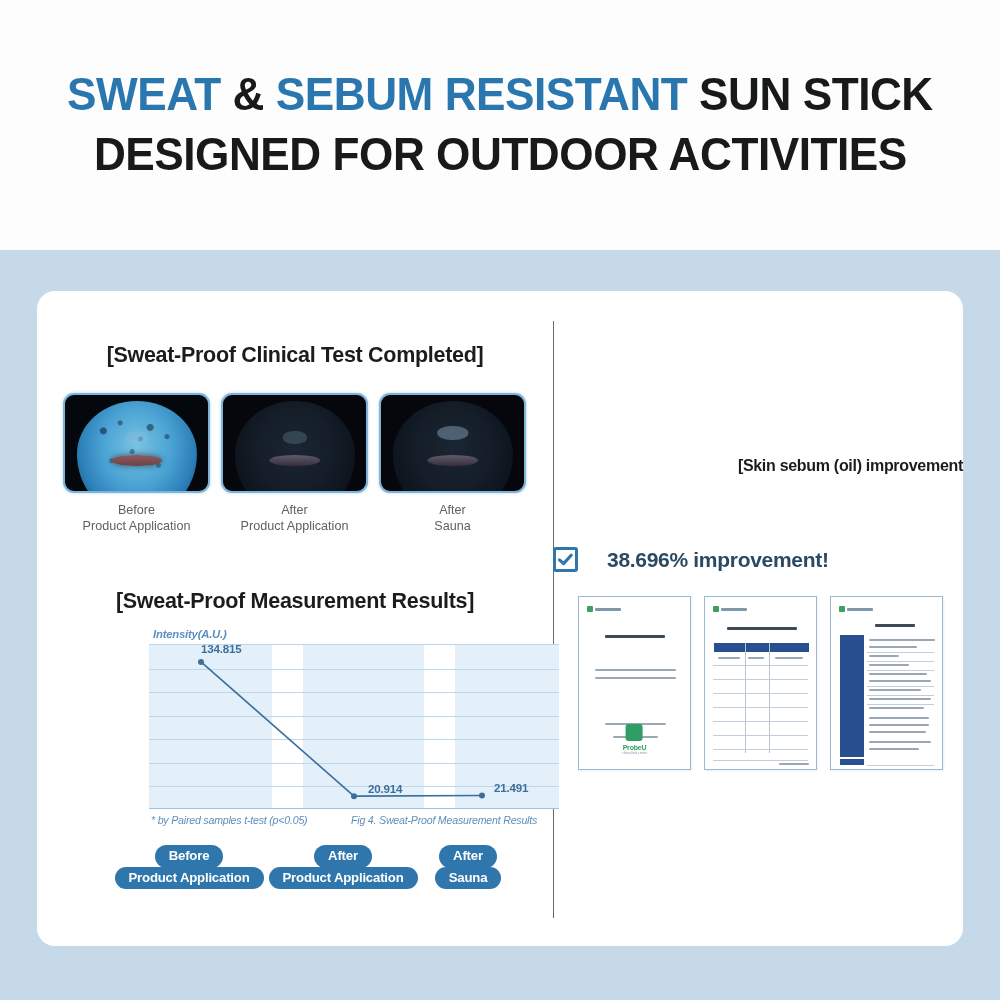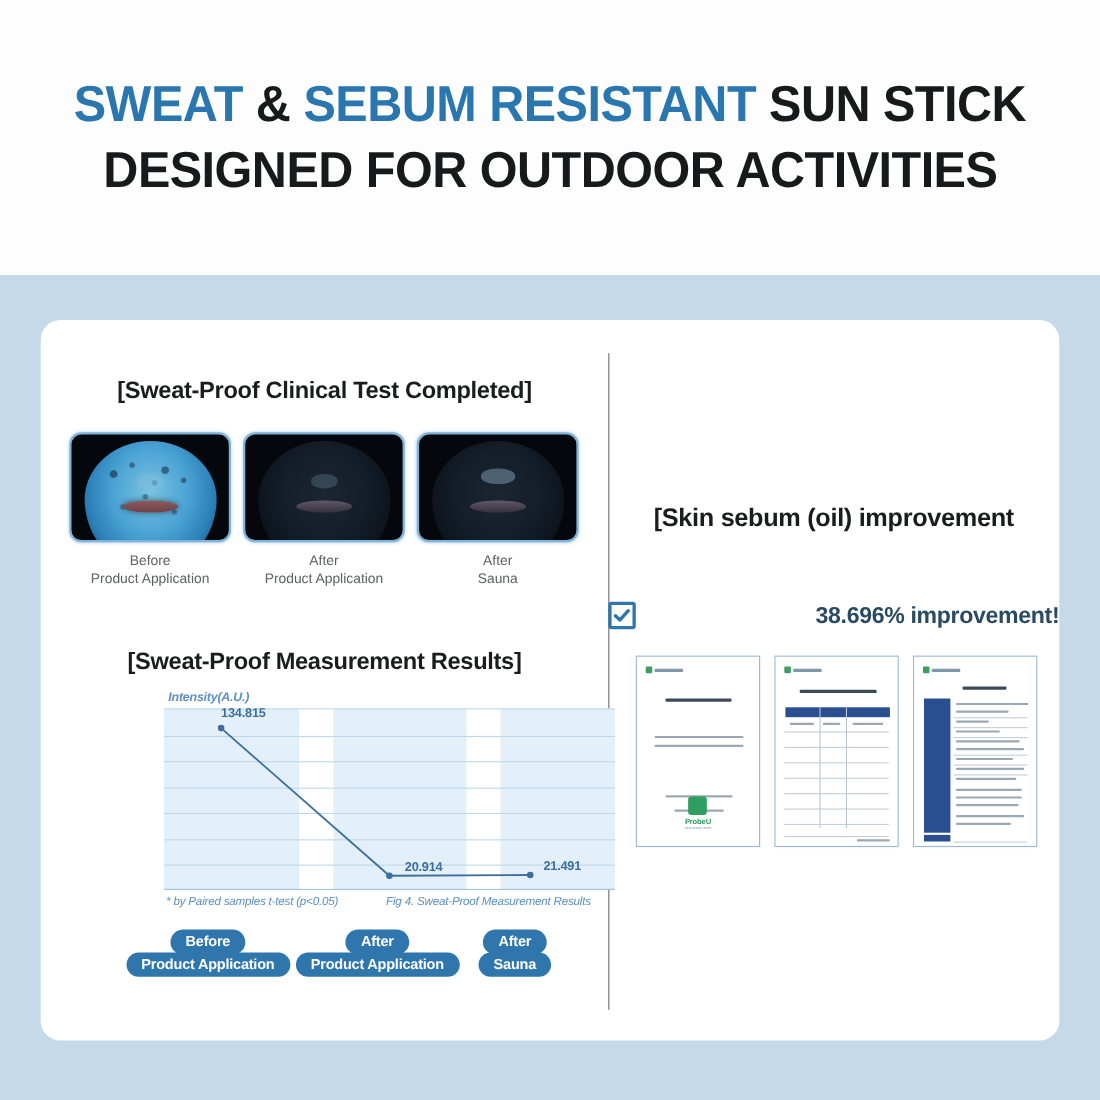--- a/index.html
+++ b/index.html
@@ -174,27 +174,27 @@
     letter-spacing: -.2px;
     white-space: nowrap;
     line-height: 1.33;
   }
   .pill.bottom { margin-top: -2px; }
 
   
   .right-col { position: absolute; left: 553px; top: 291px; width: 410px; height: 655px; }
   .right-title {
     position: absolute; left: 0; top: 164px; width: 410px;
-    text-align: center;
-    font-size: 23px; font-weight: 700; color: #1b1c1e;
+    text-align: right;
+    font-size: 16px; font-weight: 700; color: #1b1c1e;
     line-height: 1.36; letter-spacing: -.3px;
   }
   .improve-row {
     position: absolute; left: 0; top: 256px; width: 410px;
-    display: flex; align-items: center; justify-content: space-between; gap: 29px;
+    display: flex; align-items: center; justify-content: flex-start; gap: 29px;
   }
   .checkbox {
     width: 25px; height: 25px; border: 3px solid #2e76ab; border-radius: 3px;
     display: flex; align-items: center; justify-content: center;
   }
   .checkbox svg { display: block; }
   .improve-text { font-size: 21px; font-weight: 600; color: #2a4a63; letter-spacing:-.3px; }
 
   
   .doc-row {

